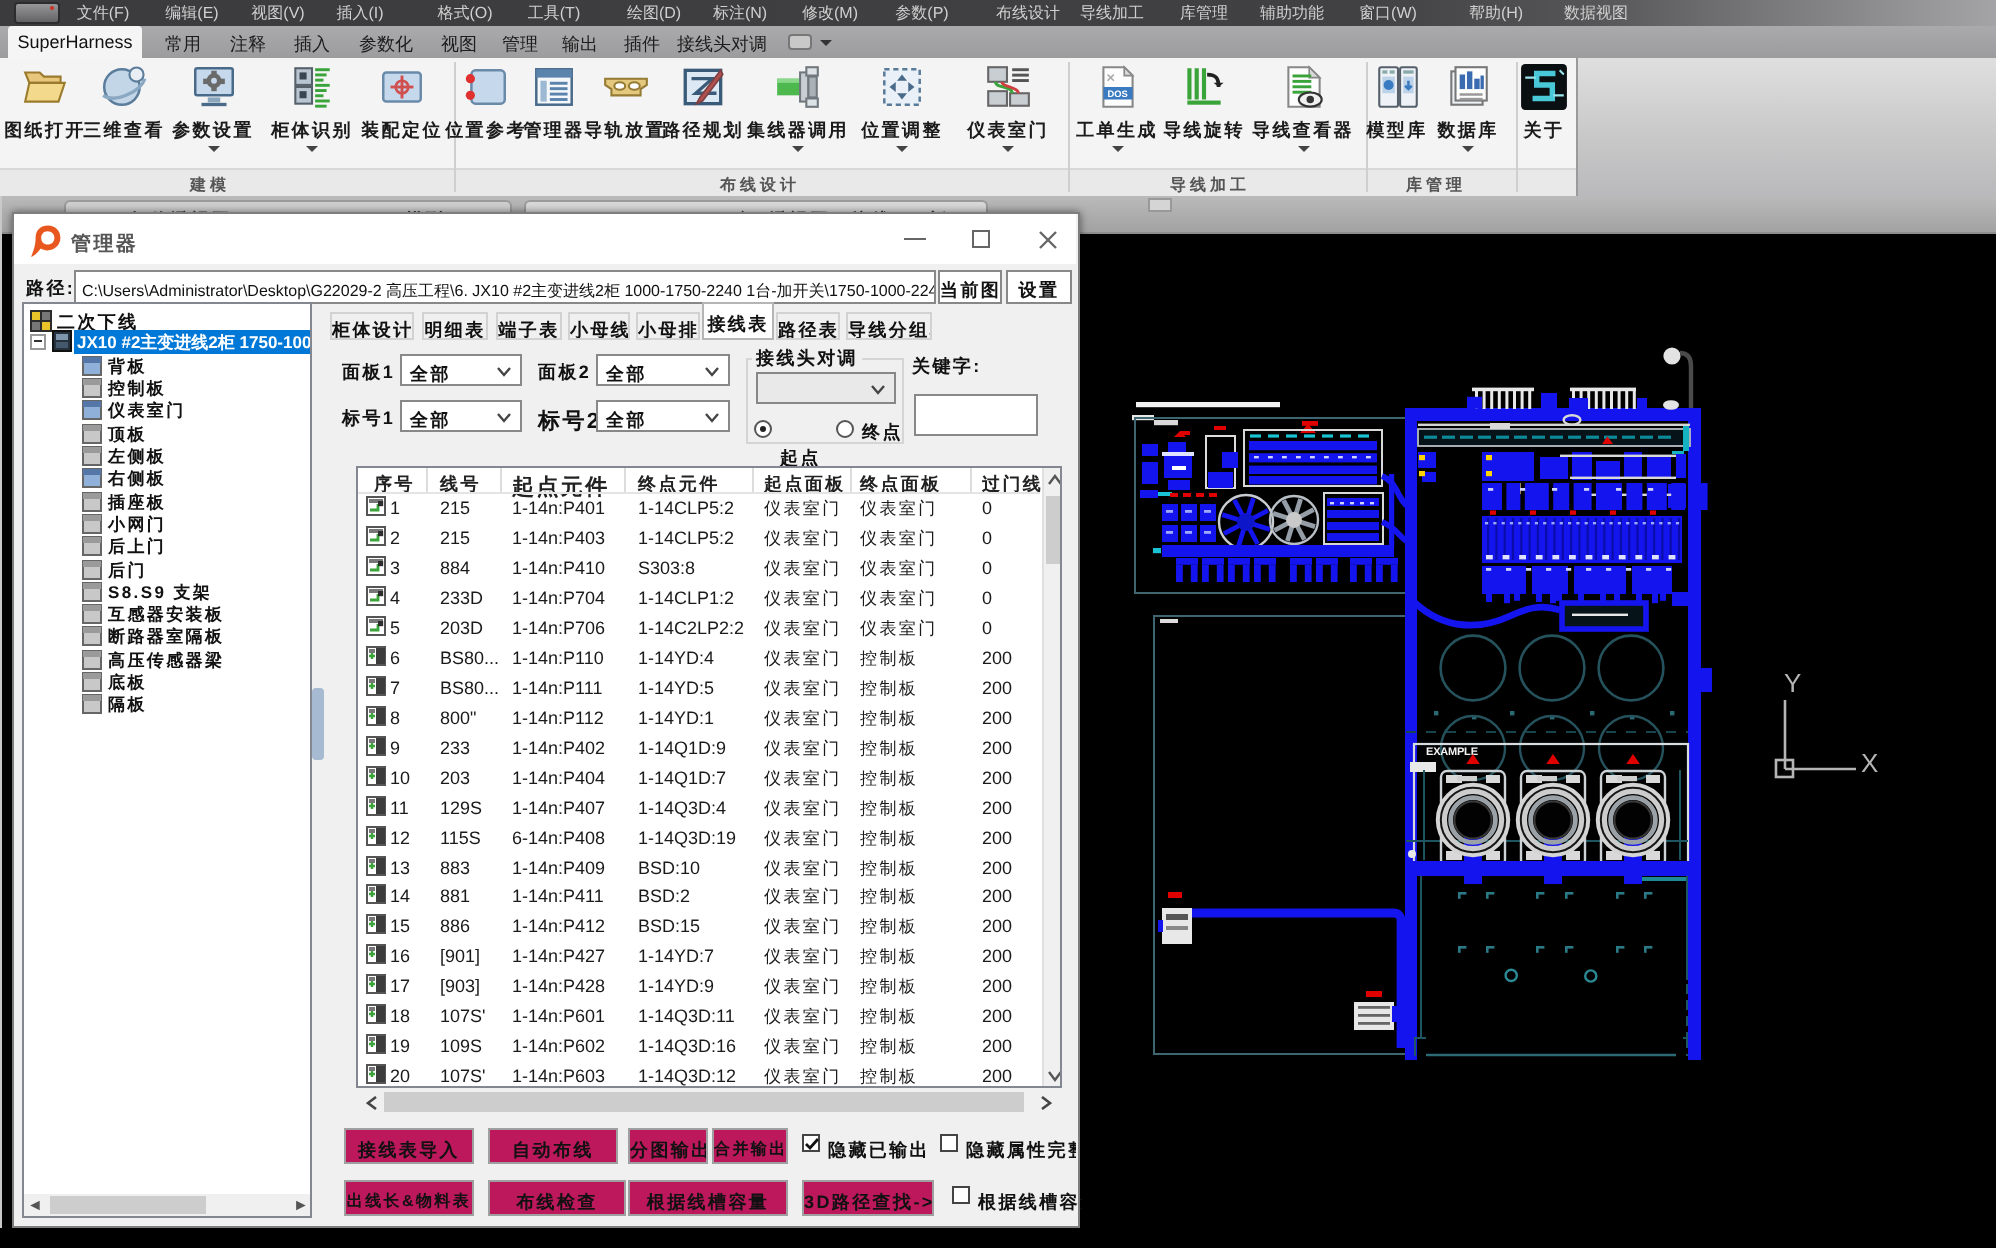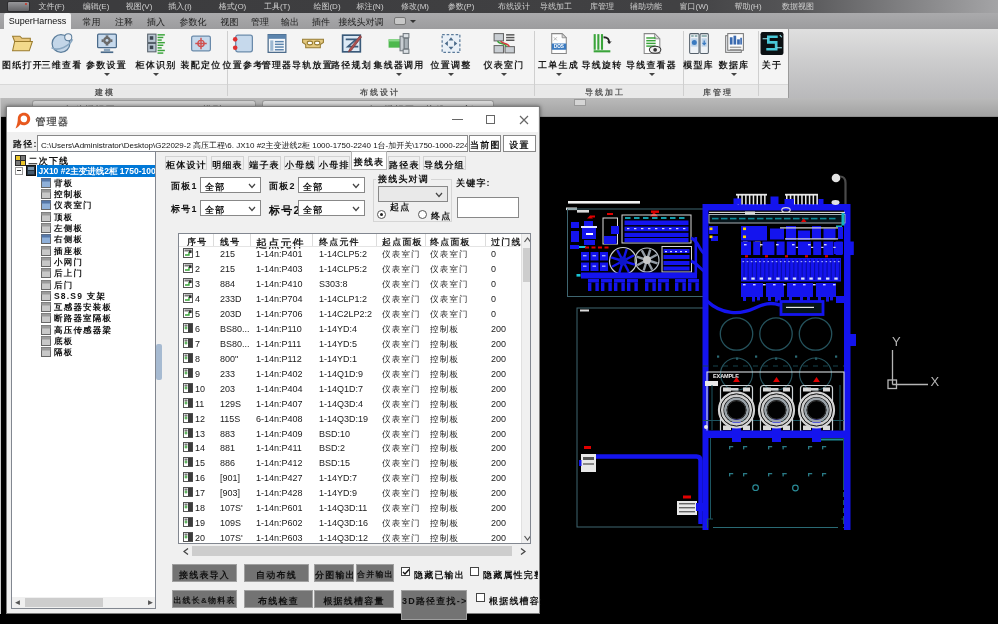--- a/index.html
+++ b/index.html
@@ -16,21 +16,21 @@
 .gsep{position:absolute;top:31px;width:1px;height:65px;background:#cfcfcf;z-index:41}
 .rbl{position:absolute;top:59px;font-size:9px;color:#1b1b1b;white-space:nowrap;transform:translateX(-50%);z-index:41}
 .rbi{position:absolute;top:31px;transform:translateX(-50%);z-index:41}
 .rba{position:absolute;top:73px;width:0;height:0;border-left:3px solid transparent;border-right:3px solid transparent;border-top:3.5px solid #444;transform:translateX(-50%);z-index:41}
 #tabstrip{position:absolute;left:0;top:98px;width:998px;height:19px;background:linear-gradient(#bababa,#a2a2a2);z-index:20;overflow:hidden;border-bottom:1px solid #8e8e8e}
 .dtab{position:absolute;top:2px;height:17px;border:1px solid #9b9b9b;border-bottom:none;border-radius:3px 3px 0 0;font-size:9px;color:#3a3a3a;overflow:hidden;white-space:nowrap;text-align:center;padding-top:3px}
 #win *{white-space:nowrap}
 #win{position:absolute;left:5.5px;top:106px;width:534px;height:508px;background:#f0f0f0;border:1px solid #7e7e7e;box-shadow:0 0 4px rgba(0,0,0,0.5);z-index:30;font-size:9px;color:#111}
 #winc{position:absolute;left:1.5px;top:2px;width:531px;height:505px}
 .inp{position:absolute;background:#fff;border:1px solid #888;overflow:hidden;white-space:nowrap}
-.btn{position:absolute;background:#737373;border:1px solid #9f9f9f;text-align:center;color:#111;white-space:nowrap;overflow:hidden}
+.btn{position:absolute;background:#be185d;border:1px solid #9f9f9f;text-align:center;color:#111;white-space:nowrap;overflow:hidden}
 .cb{position:absolute;width:9px;height:9px;background:#fff;border:1px solid #444}
 .tab{position:absolute;background:#f0f0f0;border:1px solid #d2d2d2;text-align:center;color:#111;white-space:nowrap;overflow:hidden}
 .th{position:absolute;top:0;font-size:9px;color:#222;white-space:nowrap}
 .tr{position:absolute;left:0;width:100%;height:15px}
 .td{position:absolute;font-size:9px;color:#1a1a1a;white-space:nowrap}
 svg{display:block}
 </style></head><body>
 <svg class="abs" style="left:0;top:0;z-index:10" width="998" height="624" viewBox="0 0 998 624">
     <rect x="0" y="117" width="998" height="507" fill="#000"></rect>
     <rect x="568" y="201" width="72" height="2.6" fill="#f2f2f2"></rect>
@@ -847,21 +847,21 @@
       <div class="abs" style="left:365px;top:70px;width:79px;height:43px;border:1px solid #d5d5d5"></div>
       <div class="abs cjk2" style="left:368px;top:64px;font-size:9px;background:#f0f0f0;padding:0 2px">接线头对调</div>
       <div class="inp cjk2" style="left:370px;top:77px;width:70px;height:16px;background:#e9e9e9;font-size:9px;padding:2.5px 0 0 4px">
         <svg style="position:absolute;right:4px;top:5px" width="8" height="6" viewBox="0 0 8 6">
           <path d="M1 1 L4 4.5 L7 1" fill="none" stroke="#444" stroke-width="1.2"></path>
         </svg>
       </div>
       <div class="abs" style="left:369px;top:101px;width:9px;height:9px;border:1px solid #555;border-radius:50%;background:#fff">
         <div style="position:absolute;left:2px;top:2px;width:3.4px;height:3.4px;border-radius:50%;background:#222"></div>
       </div>
-      <div class="abs cjk2" style="left:382px;top:92px;font-size:9px">起点</div>
+      <div class="abs cjk2" style="left:382px;top:114px;font-size:9px">起点</div>
       <div class="abs" style="left:410px;top:101px;width:9px;height:9px;border:1px solid #555;border-radius:50%;background:#fff"></div>
       <div class="abs cjk2" style="left:423px;top:101px;font-size:9px">终点</div>
       <div class="abs cjk2" style="left:448px;top:68px;font-size:9px">关键字:</div>
       <div class="inp" style="left:449px;top:88px;width:62px;height:21px"></div>
       <div class="abs" style="left:170px;top:124px;width:353px;height:311px;background:#fff;border:1px solid #828790;overflow:hidden">
         <div class="th cjk2" style="left:8px;top:1.5px;font-size:9px">序号</div>
         <div class="th cjk2" style="left:41px;top:1.5px;font-size:9px">线号</div>
         <div class="th cjk2" style="left:77px;top:1.5px;font-size:11px">起点元件</div>
         <div class="th cjk2" style="left:140px;top:1.5px;font-size:9px">终点元件</div>
         <div class="th cjk2" style="left:203px;top:1.5px;font-size:9px">起点面板</div>
@@ -1241,16 +1241,16 @@
         <svg width="8" height="8" viewBox="0 0 8 8" style="position:absolute;left:0;top:0">
           <path d="M1 4 L3 6 L7 1.5" fill="none" stroke="#111" stroke-width="1.4"></path>
         </svg>
       </div>
       <div class="abs cjk2" style="left:406px;top:460px;font-size:9px">隐藏已输出</div>
       <div class="cb" style="left:462px;top:458px"></div>
       <div class="abs cjk2" style="left:475px;top:460px;font-size:9px;width:55px;overflow:hidden;white-space:nowrap">隐藏属性完整</div>
       <div class="btn cjk2" style="left:164px;top:481px;width:65px;height:18px;font-size:8px;padding-top:4px">出线长&amp;物料表</div>
       <div class="btn cjk2" style="left:236px;top:481px;width:69px;height:18px;font-size:9px;padding-top:4px">布线检查</div>
       <div class="btn cjk2" style="left:306px;top:481px;width:80px;height:18px;font-size:9px;padding-top:4px">根据线槽容量</div>
-      <div class="btn cjk2" style="left:393px;top:481px;width:66px;height:30px;font-size:9px;padding-top:4px">3D路径查找-&gt;</div>
+      <div class="btn cjk2" style="left:393px;top:481px;width:66px;height:18px;font-size:9px;padding-top:4px">3D路径查找-&gt;</div>
       <div class="cb" style="left:468px;top:484px"></div>
       <div class="abs cjk2" style="left:481px;top:486px;font-size:9px;width:52px;overflow:hidden;white-space:nowrap">根据线槽容量</div>
     </div>
   </div>
 </body></html>

